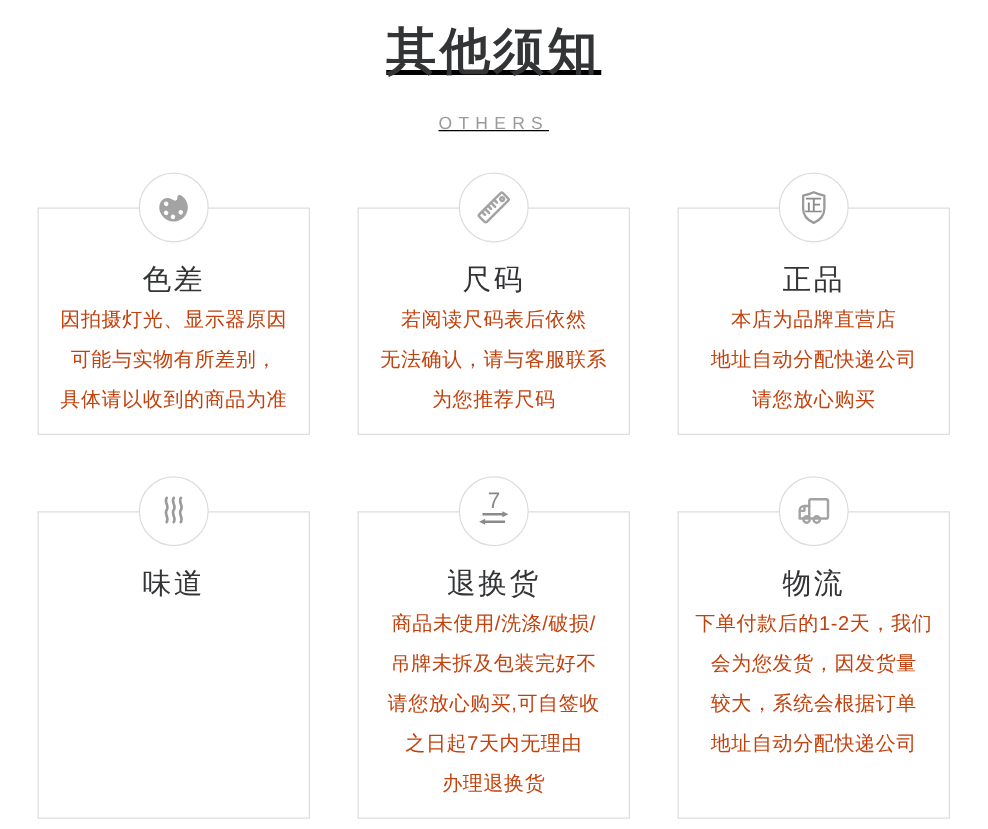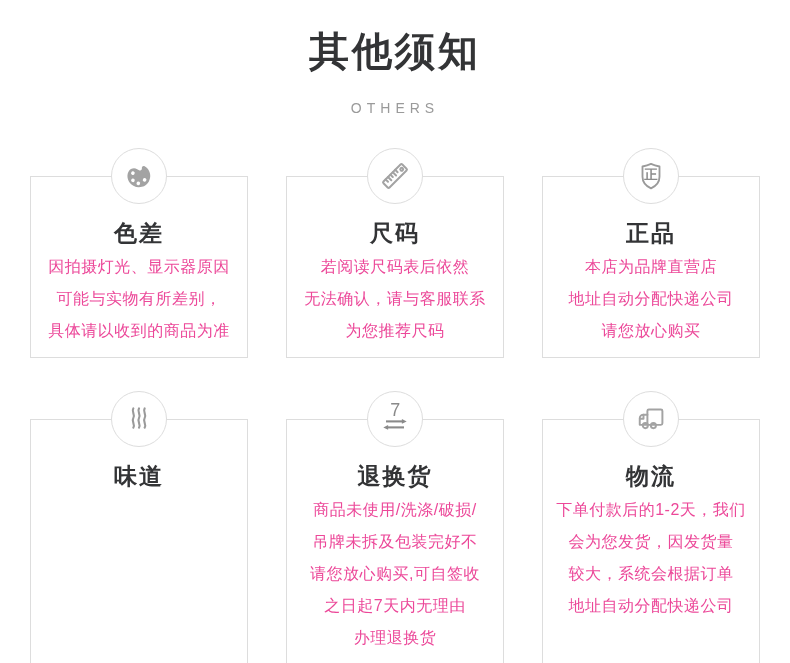--- a/index.html
+++ b/index.html
@@ -3,21 +3,21 @@
 <meta charset="utf-8">
 <style>
   * { margin:0; padding:0; box-sizing:border-box; }
   html,body { background:#ffffff; }
   body {
     width:790px; height:663px;
     font-family:"Liberation Sans","DejaVu Sans",sans-serif;
     overflow:hidden;
   }
   .section { width:790px; }
-  .header { text-align:center; padding-top:26px; }
+  .header { text-align:center; padding-top:16px;text-decoration:underline; }
   .page-title {
     font-size:40px; line-height:50px; font-weight:700;
     color:#333436; letter-spacing:3px;
   }
   .page-subtitle {
     margin-top:24px; font-size:14px; line-height:16px;
     color:#9a9a9a; letter-spacing:5px;
   }
   .grid {
     display:grid; grid-template-columns:repeat(3,1fr);
@@ -30,25 +30,25 @@
   }
   .grid .card:nth-child(-n+3) { min-height:178px; }
   .grid .card:nth-child(n+4)  { min-height:224px; }
   .badge {
     position:absolute; top:-29px; left:50%; transform:translateX(-50%);
     width:56px; height:56px; border-radius:50%;
     background:#ffffff; border:1px solid #dddddd;
     display:flex; align-items:center; justify-content:center;
   }
   .card-title {
-    font-size:23px; line-height:28px; font-weight:700;
+    font-size:23px; line-height:28px; font-weight:400;
     color:#333436; letter-spacing:2px; margin-bottom:4px;
   }
   .card-body {
-    font-size:16px; line-height:32px; color:#ec4899;
+    font-size:16px; line-height:32px; color:#c2410c;
     white-space:pre-line; letter-spacing:0.5px;
   }
   .rot-palette { transform:rotate(-150deg); }
   svg { display:block; }
 </style>
 </head>
 <body>
 
 <div class="section">
 

